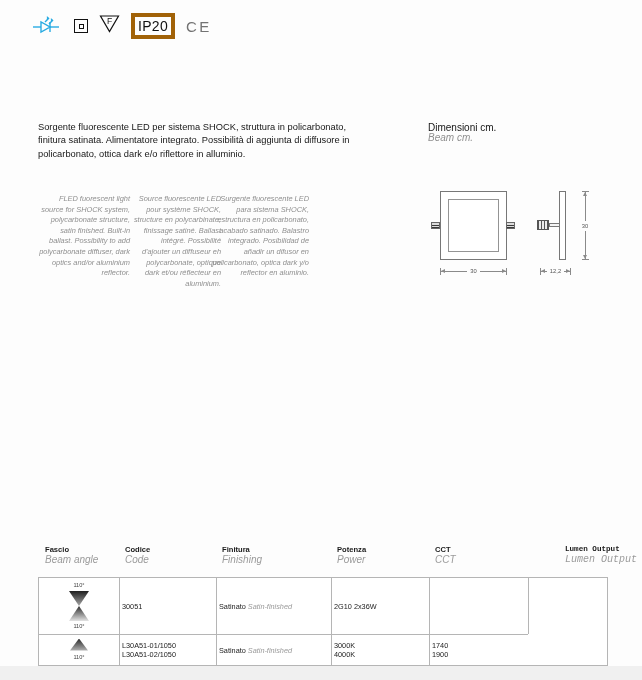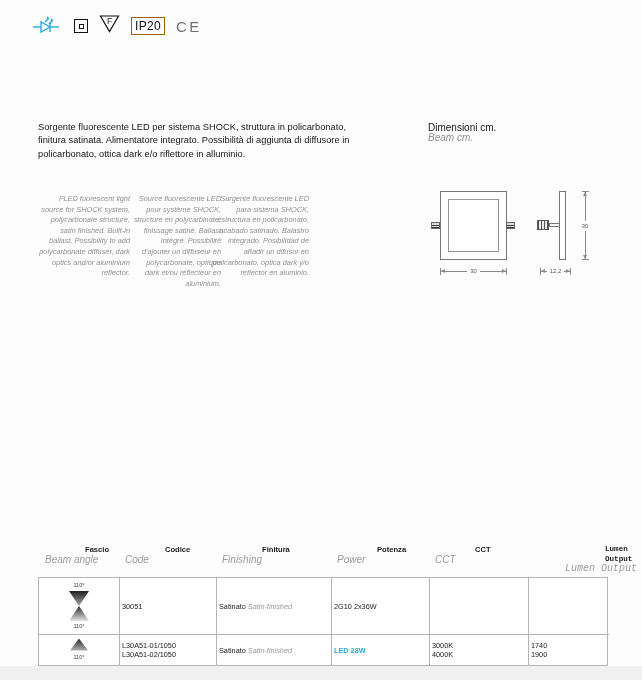--- a/index.html
+++ b/index.html
@@ -6,21 +6,21 @@
   body { background:#e8e8e8; font-family:"Liberation Sans", sans-serif; }
   #page {
     position:relative; width:642px; height:680px; background:#fdfdfd;
     overflow:hidden; margin:0 auto;
   }
 
   
   .cert-row { position:absolute; left:33px; top:14px; display:flex; align-items:center; gap:11px; height:24px; }
   .sq-outer { width:14px; height:14px; border:1.5px solid #111; display:flex; align-items:center; justify-content:center; }
   .sq-inner { width:5px; height:5px; border:1px solid #111; }
-  .ip-box { border:1px solid #a16207; font-size:12px; color:#111; padding:1px 3px 1px 3px; letter-spacing:0.3px; }
+  .ip-box { border:4px solid #a16207; font-size:14px; color:#111; padding:1px 3px 1px 3px; letter-spacing:0.3px; }
   .ce-mark { font-family:Liberation Sans, sans-serif; font-size:15px; color:#737373; letter-spacing:2.5px; font-weight:500;text-align:center; }
 
   
   .desc-it {
     position:absolute; left:38px; top:121px; width:334px;
     font-size:9.3px; line-height:13.4px; color:#161616;
   }
   .trans { position:absolute; top:194px; font-style:italic; font-size:7.4px; line-height:10.6px; color:#8f8f8f;text-align:right; }
   .trans-en { left:38px;  width:92px; }
   .trans-fr { left:131px; width:90px; }
@@ -57,21 +57,21 @@
   .vdim .tick { height:1px; width:7px; background:#8a8a8a; }
   .vdim .seg { flex:1; width:1px; background:#8a8a8a; position:relative; }
   .vdim .seg.t::before { content:""; position:absolute; top:0; left:-2px;
     border-left:2.5px solid transparent; border-right:2.5px solid transparent; border-bottom:4px solid #8a8a8a; }
   .vdim .seg.b::before { content:""; position:absolute; bottom:0; left:-2px;
     border-left:2.5px solid transparent; border-right:2.5px solid transparent; border-top:4px solid #8a8a8a; }
   .vdim .lbl { padding:2px 0; }
 
   
   .thead-col { position:absolute; top:545px; }
-  .thead-col .p { font-size:7.6px; font-weight:bold; color:#1a1a1a; line-height:9.5px;margin-left:40px; }
+  .thead-col .p { font-size:7.6px; font-weight:bold; color:#1a1a1a; line-height:9.5px; }
   .thead-col .s { font-size:10px; font-style:italic; color:#9a9a9a; line-height:9.5px; }
   .c1 { left:45px; }  .c2 { left:125px; } .c3 { left:222px; }
   .c4 { left:337px; } .c5 { left:435px; } .c6 { left:565px;font-family:Liberation Mono, monospace; }
 
   .tbody {
     position:absolute; left:38px; top:577px; width:570px;
     display:grid; grid-template-columns:80px 97px 115px 98px 99px 81px;
     grid-template-rows:56px 31px;
     border:1px solid #b5b5b5; background:#fff;
   }
@@ -224,23 +224,20 @@
       </div>
     </div>
     <div class="cell r2">
       <span>L30A51-01/1050</span>
       <span>L30A51-02/1050</span>
     </div>
     <div class="cell r2">
       <span><span class="fin-it">Satinato</span> <span class="fin-en">Satin-finished</span></span>
     </div>
     <div class="cell r2">
-      <span class="accent">LED 28W</span>
-    </div>
-    <div class="cell r2">
       <span>3000K</span>
       <span>4000K</span>
     </div>
     <div class="cell r2">
       <span>1740</span>
       <span>1900</span>
     </div>
   </div>
 
   <div class="bottom-strip"></div>

